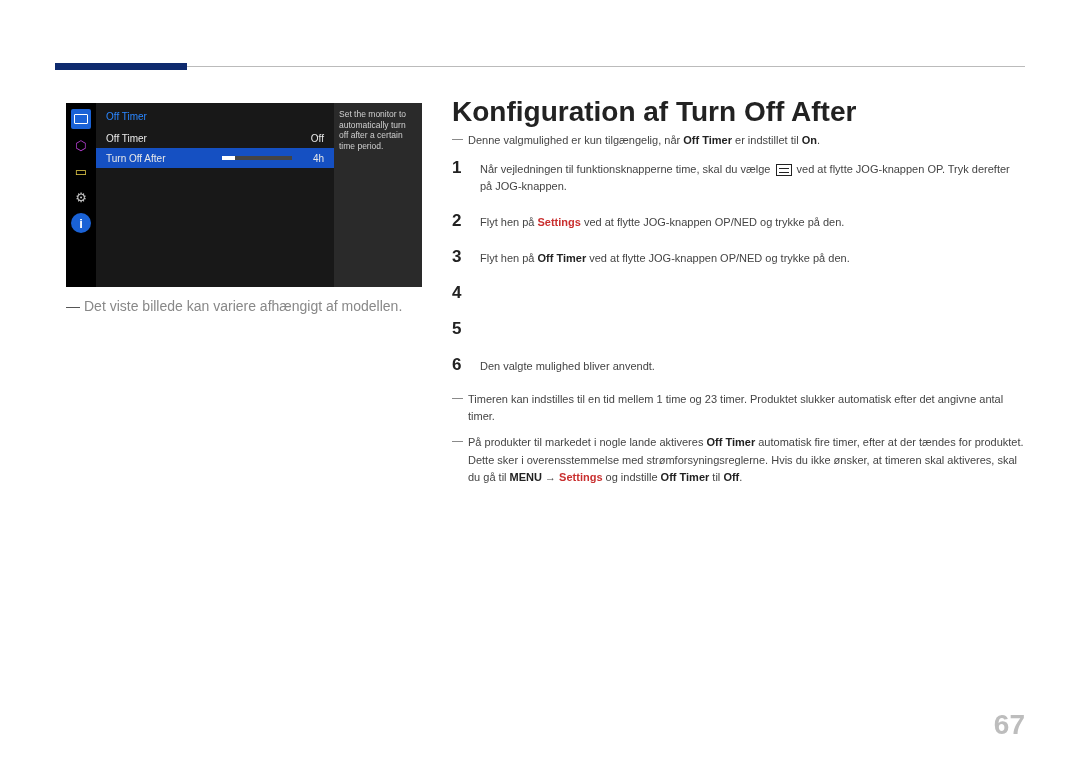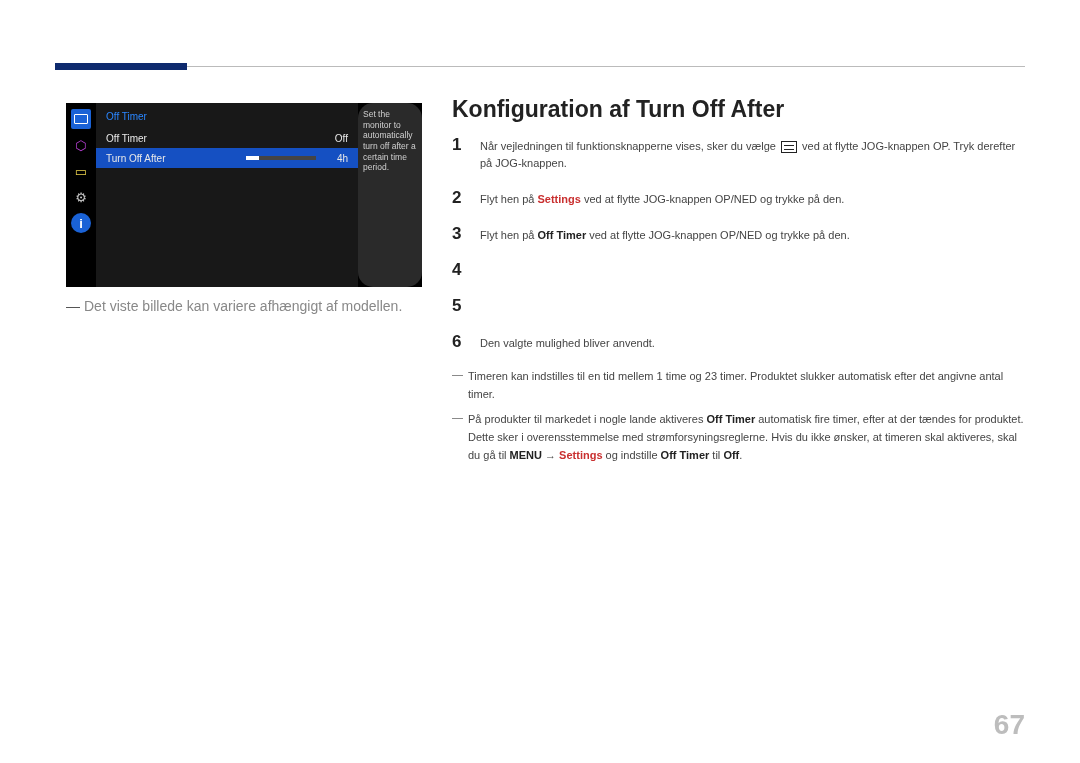--- a/index.html
+++ b/index.html
@@ -96,49 +96,48 @@
   }
   .menu-row .slider::before {
     content:"";
     position:absolute;
     left:0;top:0;height:100%;
     width: 18%;
     background:#fff;
   }
   .menu-row .val { min-width: 22px; text-align: right; }
   .osd-help {
-    width: 64px;
+    width: 88px;
     background:#2a2a2a;
     color:#d0d0d0;
     font-size:8.5px;
     line-height:1.25;
     padding:6px 5px;
-    border-radius:15px;
   }
   .caption {
     font-size: 14px;
     color: #888;
     line-height:1.4;
   }
   .caption::before {
     content:"―";
     color:#555;
     margin-right:4px;
   }
   .right-col {
     position: absolute;
     left: 452px;
     top: 96px;
     right: 55px;
   }
   .heading {
-    font-size: 23px;
+    font-size: 28px;
     font-weight: 700;
     color:#222;
-    margin-bottom: 12px;
+    margin-bottom: 4px;
   }
   .note {
     font-size: 11px;
     color:#444;
     line-height:1.6;
     margin-bottom: 8px;
     padding-left: 16px;
     position:relative;
   }
   .note::before {
@@ -219,25 +218,28 @@
         </div>
     </div>
     <div class="osd-help">Set the monitor to automatically turn off after a certain time period.</div>
   </div>
   <div class="caption">Det viste billede kan variere afhængigt af modellen.</div>
 </div>
 
 <div class="right-col">
   <div class="heading">Konfiguration af Turn Off After</div>
 
+  <div class="note">
+    <span>Denne valgmulighed er kun tilgængelig, når </span><span class="bold">Off Timer</span><span> er indstillet til </span><span class="bold">On</span><span>.</span>
+  </div>
 
   <div id="steps">
       <div class="step">
         <div class="step-num">1</div>
-        <div class="step-body"><span>Når vejledningen til funktionsknapperne vises, sker du vælge </span><span class="menu-icon-inline"></span><span> ved at flytte JOG-knappen OP. Tryk derefter på JOG-knappen.</span></div>
+        <div class="step-body"><span>Når vejledningen til funktionsknapperne time, skal du vælge </span><span class="menu-icon-inline"></span><span> ved at flytte JOG-knappen OP. Tryk derefter på JOG-knappen.</span></div>
       </div>
       <div class="step">
         <div class="step-num">2</div>
         <div class="step-body"><span>Flyt hen på </span><span class="hl">Settings</span><span> ved at flytte JOG-knappen OP/NED og trykke på den.</span></div>
       </div>
       <div class="step">
         <div class="step-num">3</div>
         <div class="step-body"><span>Flyt hen på </span><span class="bold">Off Timer</span><span> ved at flytte JOG-knappen OP/NED og trykke på den.</span></div>
       </div>
       <div class="step">

